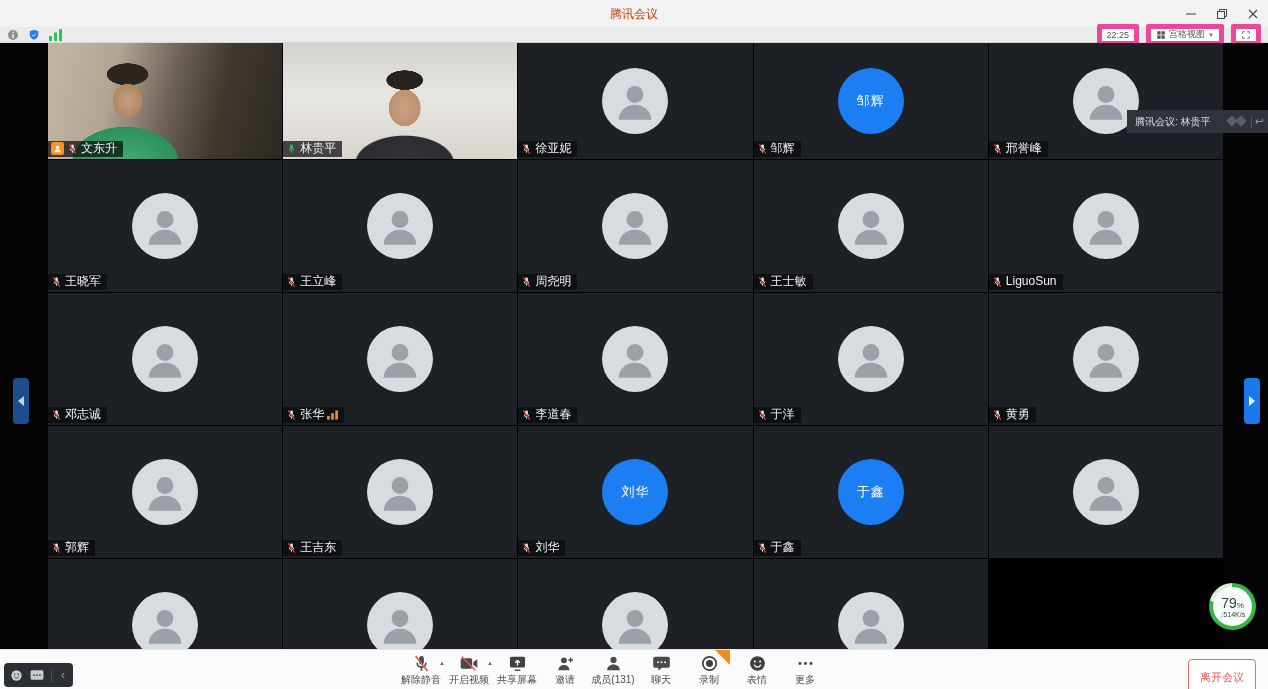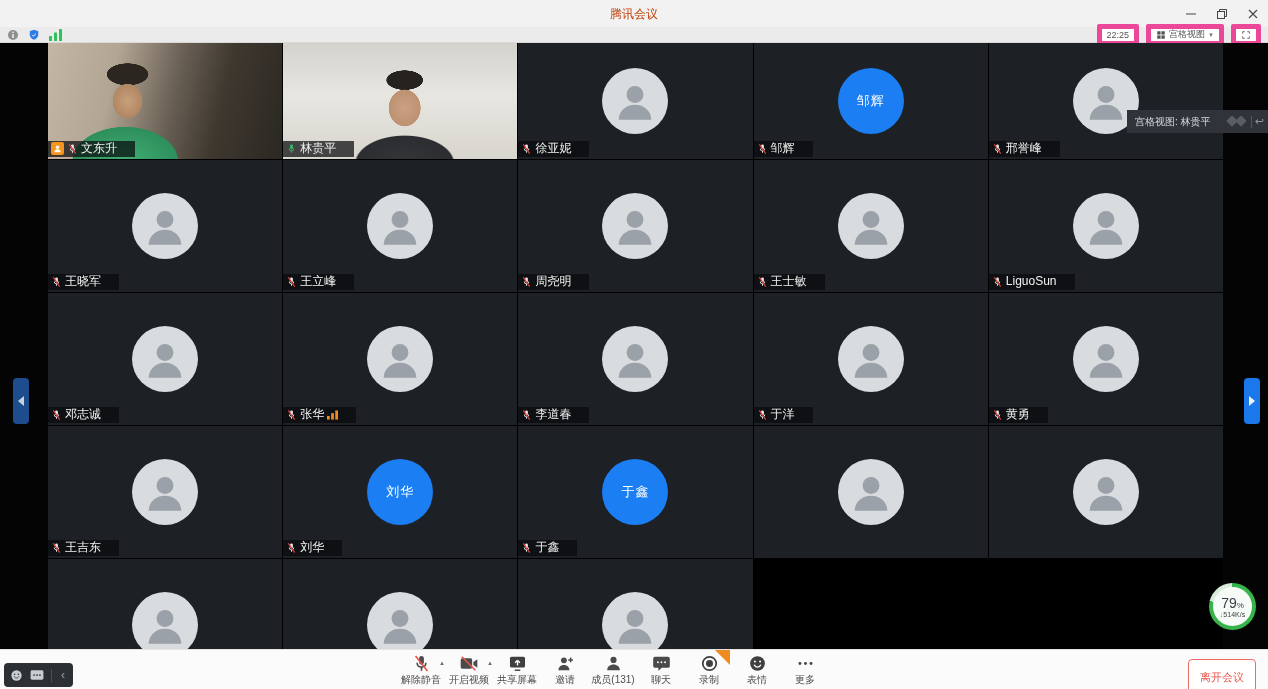--- a/index.html
+++ b/index.html
@@ -37,21 +37,21 @@
   .vid2{background:
      radial-gradient(ellipse 88px 50px at 52% 104%, #34363a 0%, #2b2d31 55%, rgba(0,0,0,0) 57%),
      radial-gradient(ellipse 27px 31px at 52% 56%, #cba186 0%, #bd9270 58%, rgba(0,0,0,0) 60%),
      radial-gradient(ellipse 30px 16px at 52% 32%, #26221f 0%, #26221f 60%, rgba(0,0,0,0) 62%),
      linear-gradient(180deg,#d4d2cd 0%,#e8e6e1 45%,#d8d5ce 100%);}
   .av{width:66px;height:66px;border-radius:50%;background:#d9dcdf;
       display:flex;align-items:center;justify-content:center;}
   .av svg{width:46px;height:46px;fill:#9aa1a8;}
   .av.blue{background:#1b7ef2;color:#fff;font-size:13px;letter-spacing:1px;}
   .name-tag{position:absolute;left:0;bottom:2px;background:rgba(8,10,12,.72);
-            display:flex;align-items:center;gap:3px;padding:1px 18px 2px 3px;max-width:96%;}
+            display:flex;align-items:center;gap:3px;padding:1px 6px 2px 3px;max-width:96%;}
   .pname{font-size:12px;color:#f2f2f2;white-space:nowrap;line-height:13px;}
   .host-badge{width:13px;height:13px;border-radius:2px;background:#f7941e;
               display:flex;align-items:center;justify-content:center;}
   .host-badge svg{width:9px;height:9px;fill:#fff;}
   .mic{display:flex;align-items:center;}
 
   
   .banner{position:absolute;top:67px;right:0;width:141px;height:23px;background:#30343a;
           display:flex;align-items:center;padding:0 4px 0 8px;box-sizing:border-box;gap:3px;z-index:5;}
   .banner-text{font-size:10px;color:#d9dcdf;flex:1;white-space:nowrap;}
@@ -499,20 +499,42 @@
         <div class="name-tag">
           <span class="mic">
             <svg width="11" height="12" viewBox="0 0 24 26">
               <g fill="#ececec">
                 <rect x="9" y="3" width="6" height="11" rx="3"></rect>
                 <path d="M6 12h2a4 4 0 0 0 8 0h2a6 6 0 0 1-5 5.9V21h-2v-3.1A6 6 0 0 1 6 12z"></path>
               </g>
               <line x1="5" y1="3" x2="19" y2="23" stroke="#e0443e" stroke-width="2.6"></line>
             </svg>
           </span>
+          <span class="pname">郭辉</span>
+        </div>
+      </div>
+      <div class="tile">
+        <div class="av">
+          <span style="display:flex">
+            <svg viewBox="0 0 24 24">
+              <circle cx="12" cy="8.6" r="4.4"></circle>
+              <path d="M3.5 21.8c0-4.7 3.8-7.9 8.5-7.9s8.5 3.2 8.5 7.9z"></path>
+            </svg>
+          </span>
+        </div>
+        <div class="name-tag">
+          <span class="mic">
+            <svg width="11" height="12" viewBox="0 0 24 26">
+              <g fill="#ececec">
+                <rect x="9" y="3" width="6" height="11" rx="3"></rect>
+                <path d="M6 12h2a4 4 0 0 0 8 0h2a6 6 0 0 1-5 5.9V21h-2v-3.1A6 6 0 0 1 6 12z"></path>
+              </g>
+              <line x1="5" y1="3" x2="19" y2="23" stroke="#e0443e" stroke-width="2.6"></line>
+            </svg>
+          </span>
           <span class="pname">王吉东</span>
         </div>
       </div>
       <div class="tile">
         <div class="av blue">
           <span>刘华</span>
         </div>
         <div class="name-tag">
           <span class="mic">
             <svg width="11" height="12" viewBox="0 0 24 26">
@@ -589,21 +611,21 @@
             <svg viewBox="0 0 24 24">
               <circle cx="12" cy="8.6" r="4.4"></circle>
               <path d="M3.5 21.8c0-4.7 3.8-7.9 8.5-7.9s8.5 3.2 8.5 7.9z"></path>
             </svg>
           </span>
         </div>
       </div>
     </div>
 
   <div class="banner">
-    <span class="banner-text">宫格视图: 林贵平</span>
+    <span class="banner-text">腾讯会议: 林贵平</span>
     <svg width="22" height="12" viewBox="0 0 22 12">
         <g fill="#5a5e64">
           <rect x="2" y="1" width="8" height="8" rx="1" transform="rotate(45 6 5)"></rect>
           <rect x="11" y="1" width="8" height="8" rx="1" transform="rotate(45 15 5)"></rect>
         </g>
       </svg>
     <span class="banner-div"></span>
     <span class="banner-ic">↩</span>
   </div>
 

